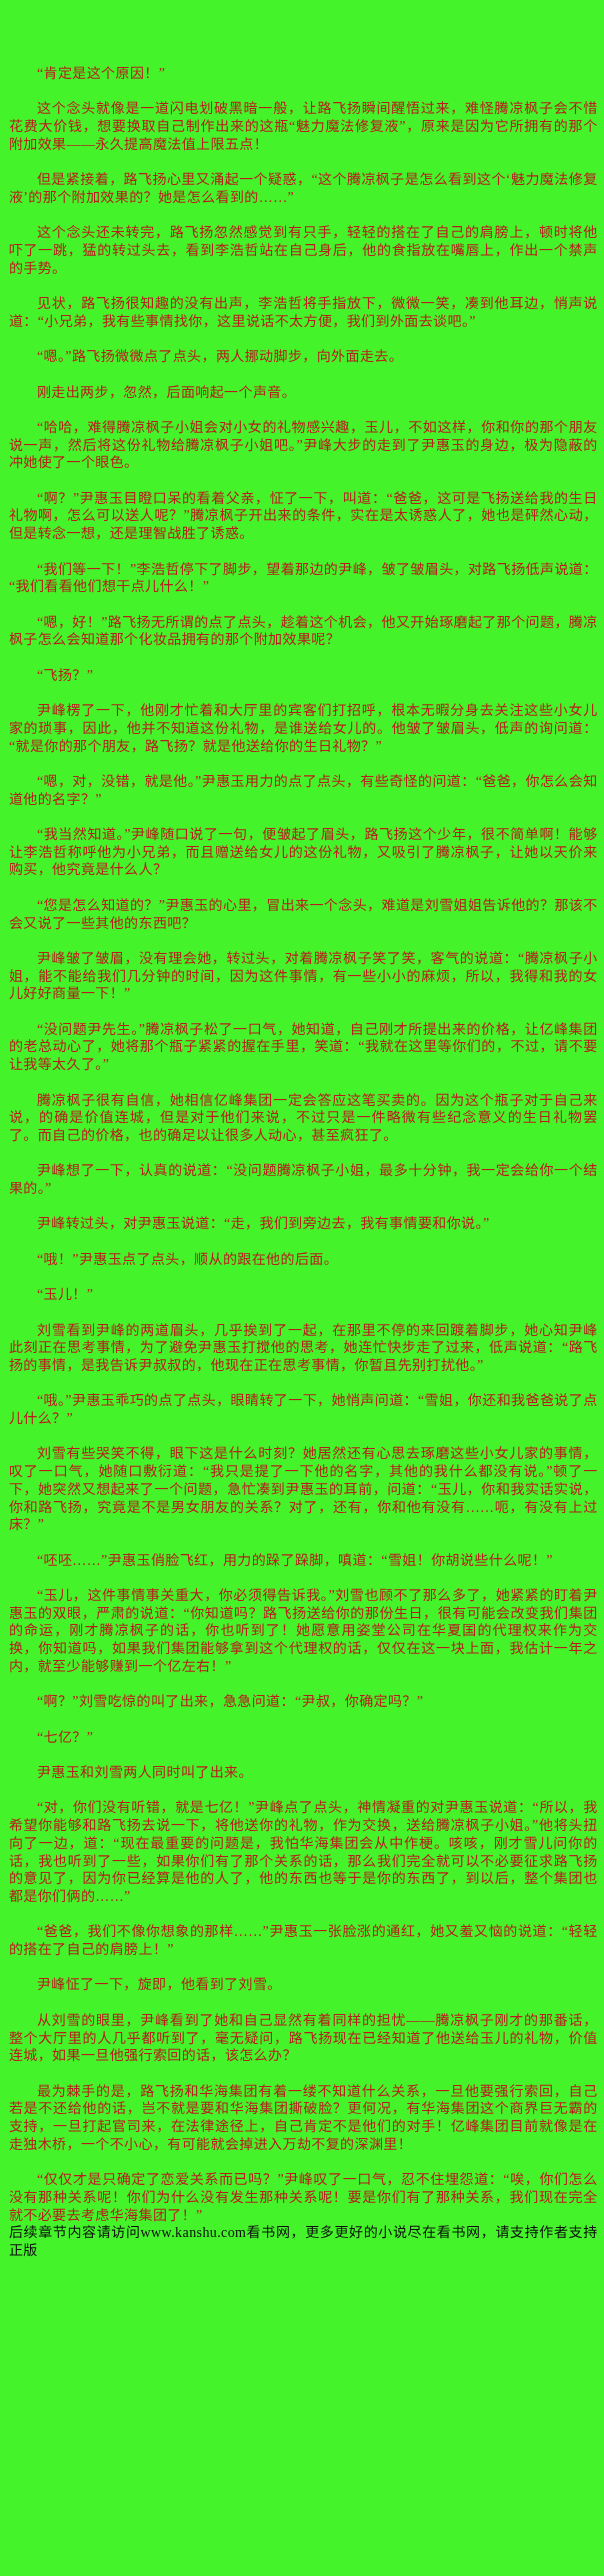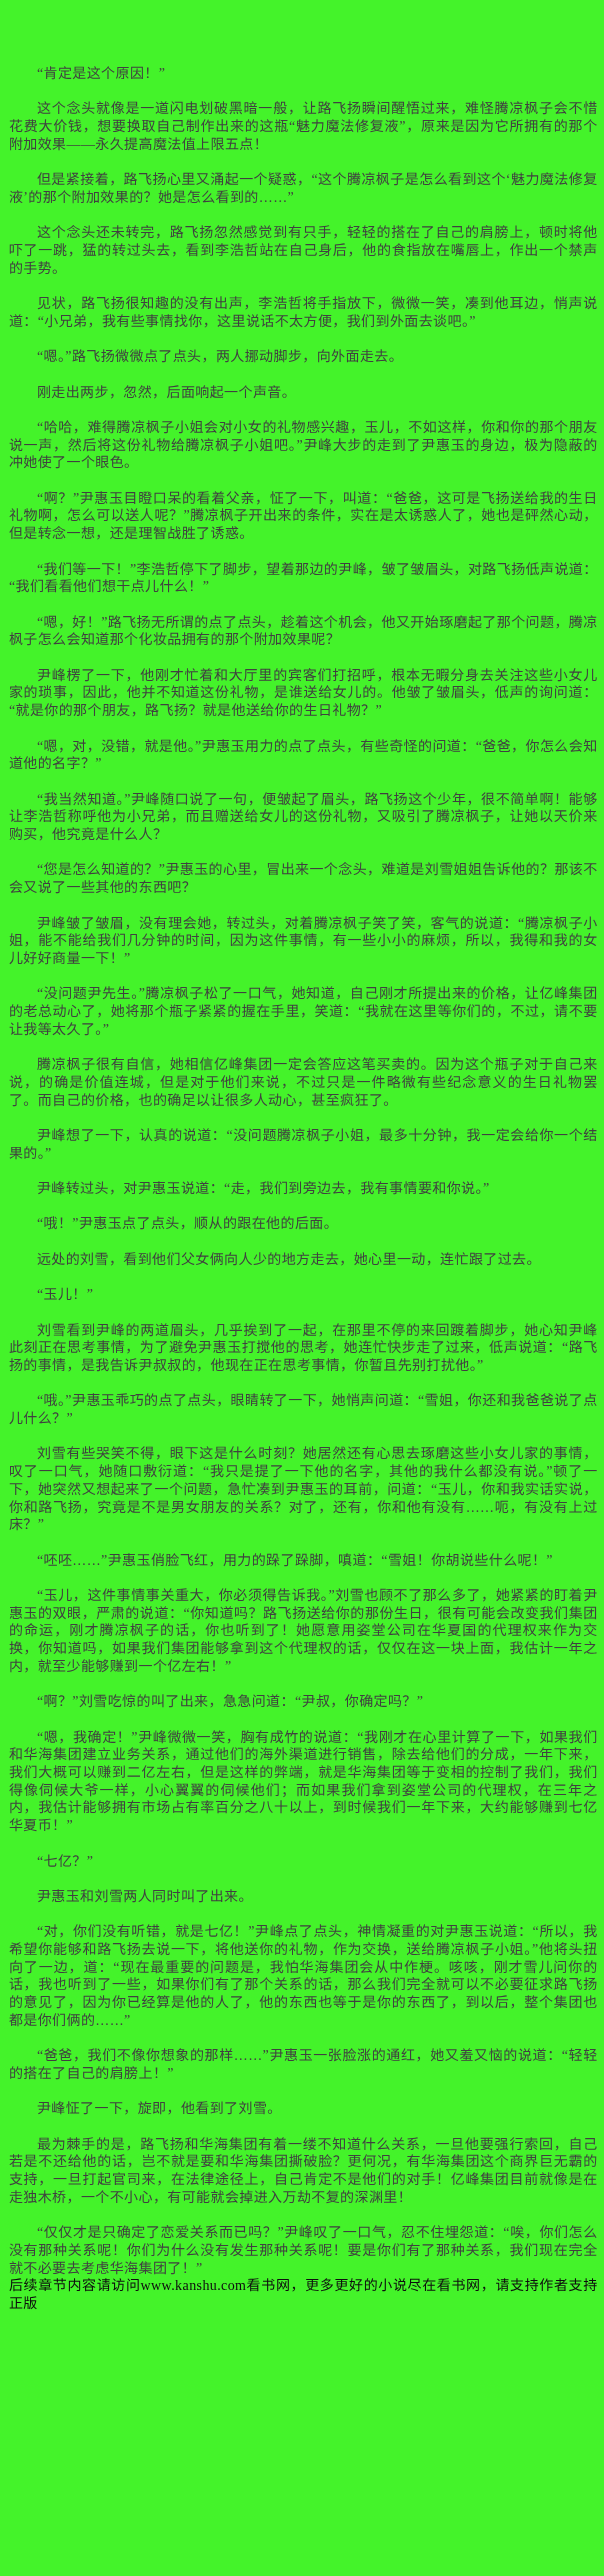--- a/index.html
+++ b/index.html
@@ -13,21 +13,21 @@
     font-family: "Liberation Serif", "DejaVu Serif", serif;
   }
   .page {
     box-sizing: border-box;
     width: 605px;
     min-height: 2576px;
     padding: 65px 7.4px 44px 8.9px;
     background: #44f32a;
   }
   .novel-text {
-    color: #404040;
+    color: #b91c1c;
     font-size: 14px;
     line-height: 17.7px;
     text-align: justify;
     letter-spacing: 0.4px;
   }
   .para {
     margin: 0 0 17.7px 0;
     text-indent: 2em;
   }
   .para:last-child {
@@ -53,42 +53,42 @@
       <p class="para">这个念头就像是一道闪电划破黑暗一般，让路飞扬瞬间醒悟过来，难怪腾凉枫子会不惜花费大价钱，想要换取自己制作出来的这瓶“魅力魔法修复液”，原来是因为它所拥有的那个附加效果——永久提高魔法值上限五点！</p>
       <p class="para">但是紧接着，路飞扬心里又涌起一个疑惑，“这个腾凉枫子是怎么看到这个‘魅力魔法修复液’的那个附加效果的？她是怎么看到的……”</p>
       <p class="para">这个念头还未转完，路飞扬忽然感觉到有只手，轻轻的搭在了自己的肩膀上，顿时将他吓了一跳，猛的转过头去，看到李浩哲站在自己身后，他的食指放在嘴唇上，作出一个禁声的手势。</p>
       <p class="para">见状，路飞扬很知趣的没有出声，李浩哲将手指放下，微微一笑，凑到他耳边，悄声说道：“小兄弟，我有些事情找你，这里说话不太方便，我们到外面去谈吧。”</p>
       <p class="para">“嗯。”路飞扬微微点了点头，两人挪动脚步，向外面走去。</p>
       <p class="para">刚走出两步，忽然，后面响起一个声音。</p>
       <p class="para">“哈哈，难得腾凉枫子小姐会对小女的礼物感兴趣，玉儿，不如这样，你和你的那个朋友说一声，然后将这份礼物给腾凉枫子小姐吧。”尹峰大步的走到了尹惠玉的身边，极为隐蔽的冲她使了一个眼色。</p>
       <p class="para">“啊？”尹惠玉目瞪口呆的看着父亲，怔了一下，叫道：“爸爸，这可是飞扬送给我的生日礼物啊，怎么可以送人呢？”腾凉枫子开出来的条件，实在是太诱惑人了，她也是砰然心动，但是转念一想，还是理智战胜了诱惑。</p>
       <p class="para">“我们等一下！”李浩哲停下了脚步，望着那边的尹峰，皱了皱眉头，对路飞扬低声说道：“我们看看他们想干点儿什么！”</p>
       <p class="para">“嗯，好！”路飞扬无所谓的点了点头，趁着这个机会，他又开始琢磨起了那个问题，腾凉枫子怎么会知道那个化妆品拥有的那个附加效果呢？</p>
+      <p class="para">“飞扬？”</p>
       <p class="para">尹峰楞了一下，他刚才忙着和大厅里的宾客们打招呼，根本无暇分身去关注这些小女儿家的琐事，因此，他并不知道这份礼物，是谁送给女儿的。他皱了皱眉头，低声的询问道：“就是你的那个朋友，路飞扬？就是他送给你的生日礼物？”</p>
       <p class="para">“嗯，对，没错，就是他。”尹惠玉用力的点了点头，有些奇怪的问道：“爸爸，你怎么会知道他的名字？”</p>
       <p class="para">“我当然知道。”尹峰随口说了一句，便皱起了眉头，路飞扬这个少年，很不简单啊！能够让李浩哲称呼他为小兄弟，而且赠送给女儿的这份礼物，又吸引了腾凉枫子，让她以天价来购买，他究竟是什么人？</p>
       <p class="para">“您是怎么知道的？”尹惠玉的心里，冒出来一个念头，难道是刘雪姐姐告诉他的？那该不会又说了一些其他的东西吧？</p>
       <p class="para">尹峰皱了皱眉，没有理会她，转过头，对着腾凉枫子笑了笑，客气的说道：“腾凉枫子小姐，能不能给我们几分钟的时间，因为这件事情，有一些小小的麻烦，所以，我得和我的女儿好好商量一下！”</p>
       <p class="para">“没问题尹先生。”腾凉枫子松了一口气，她知道，自己刚才所提出来的价格，让亿峰集团的老总动心了，她将那个瓶子紧紧的握在手里，笑道：“我就在这里等你们的，不过，请不要让我等太久了。”</p>
       <p class="para">腾凉枫子很有自信，她相信亿峰集团一定会答应这笔买卖的。因为这个瓶子对于自己来说，的确是价值连城，但是对于他们来说，不过只是一件略微有些纪念意义的生日礼物罢了。而自己的价格，也的确足以让很多人动心，甚至疯狂了。</p>
       <p class="para">尹峰想了一下，认真的说道：“没问题腾凉枫子小姐，最多十分钟，我一定会给你一个结果的。”</p>
       <p class="para">尹峰转过头，对尹惠玉说道：“走，我们到旁边去，我有事情要和你说。”</p>
       <p class="para">“哦！”尹惠玉点了点头，顺从的跟在他的后面。</p>
-      <p class="para">远处的刘雪，看到他们父女俩向人少的地方走去，她心里一动，连忙跟了过去。</p>
       <p class="para">“玉儿！”</p>
       <p class="para">刘雪看到尹峰的两道眉头，几乎挨到了一起，在那里不停的来回踱着脚步，她心知尹峰此刻正在思考事情，为了避免尹惠玉打搅他的思考，她连忙快步走了过来，低声说道：“路飞扬的事情，是我告诉尹叔叔的，他现在正在思考事情，你暂且先别打扰他。”</p>
       <p class="para">“哦。”尹惠玉乖巧的点了点头，眼睛转了一下，她悄声问道：“雪姐，你还和我爸爸说了点儿什么？”</p>
       <p class="para">刘雪有些哭笑不得，眼下这是什么时刻？她居然还有心思去琢磨这些小女儿家的事情，叹了一口气，她随口敷衍道：“我只是提了一下他的名字，其他的我什么都没有说。”顿了一下，她突然又想起来了一个问题，急忙凑到尹惠玉的耳前，问道：“玉儿，你和我实话实说，你和路飞扬，究竟是不是男女朋友的关系？对了，还有，你和他有没有……呃，有没有上过床？”</p>
       <p class="para">“呸呸……”尹惠玉俏脸飞红，用力的跺了跺脚，嗔道：“雪姐！你胡说些什么呢！”</p>
       <p class="para">“玉儿，这件事情事关重大，你必须得告诉我。”刘雪也顾不了那么多了，她紧紧的盯着尹惠玉的双眼，严肃的说道：“你知道吗？路飞扬送给你的那份生日，很有可能会改变我们集团的命运，刚才腾凉枫子的话，你也听到了！她愿意用姿堂公司在华夏国的代理权来作为交换，你知道吗，如果我们集团能够拿到这个代理权的话，仅仅在这一块上面，我估计一年之内，就至少能够赚到一个亿左右！”</p>
       <p class="para">“啊？”刘雪吃惊的叫了出来，急急问道：“尹叔，你确定吗？”</p>
-      <p class="para">“嗯，我确定！”尹峰微微一笑，胸有成竹的说道：“我刚才在心里计算了一下，如果我们和华海集团建立业务关系，通过他们的海外渠道进行销售，除去给他们的分成，一年下来，我们大概可以赚到二亿左右，但是这样的弊端，就是华海集团等于变相的控制了我们，我们得像伺候大爷一样，小心翼翼的伺候他们；而如果我们拿到姿堂公司的代理权，在三年之内，我估计能够拥有市场占有率百分之八十以上，到时候我们一年下来，大约能够赚到七亿华夏币！”</p>
       <p class="para">“七亿？”</p>
       <p class="para">尹惠玉和刘雪两人同时叫了出来。</p>
       <p class="para">“对，你们没有听错，就是七亿！”尹峰点了点头，神情凝重的对尹惠玉说道：“所以，我希望你能够和路飞扬去说一下，将他送你的礼物，作为交换，送给腾凉枫子小姐。”他将头扭向了一边，道：“现在最重要的问题是，我怕华海集团会从中作梗。咳咳，刚才雪儿问你的话，我也听到了一些，如果你们有了那个关系的话，那么我们完全就可以不必要征求路飞扬的意见了，因为你已经算是他的人了，他的东西也等于是你的东西了，到以后，整个集团也都是你们俩的……”</p>
       <p class="para">“爸爸，我们不像你想象的那样……”尹惠玉一张脸涨的通红，她又羞又恼的说道：“轻轻的搭在了自己的肩膀上！”</p>
       <p class="para">尹峰怔了一下，旋即，他看到了刘雪。</p>
+      <p class="para">从刘雪的眼里，尹峰看到了她和自己显然有着同样的担忧——腾凉枫子刚才的那番话，整个大厅里的人几乎都听到了，毫无疑问，路飞扬现在已经知道了他送给玉儿的礼物，价值连城，如果一旦他强行索回的话，该怎么办？</p>
       <p class="para">最为棘手的是，路飞扬和华海集团有着一缕不知道什么关系，一旦他要强行索回，自己若是不还给他的话，岂不就是要和华海集团撕破脸？更何况，有华海集团这个商界巨无霸的支持，一旦打起官司来，在法律途径上，自己肯定不是他们的对手！亿峰集团目前就像是在走独木桥，一个不小心，有可能就会掉进入万劫不复的深渊里！</p>
       <p class="para">“仅仅才是只确定了恋爱关系而已吗？”尹峰叹了一口气，忍不住埋怨道：“唉，你们怎么没有那种关系呢！你们为什么没有发生那种关系呢！要是你们有了那种关系，我们现在完全就不必要去考虑华海集团了！”</p>
     </div>
   <p class="footer-notice">后续章节内容请访问www.kanshu.com看书网，更多更好的小说尽在看书网，请支持作者支持正版</p>
 </div>
 
 
 </body></html>

